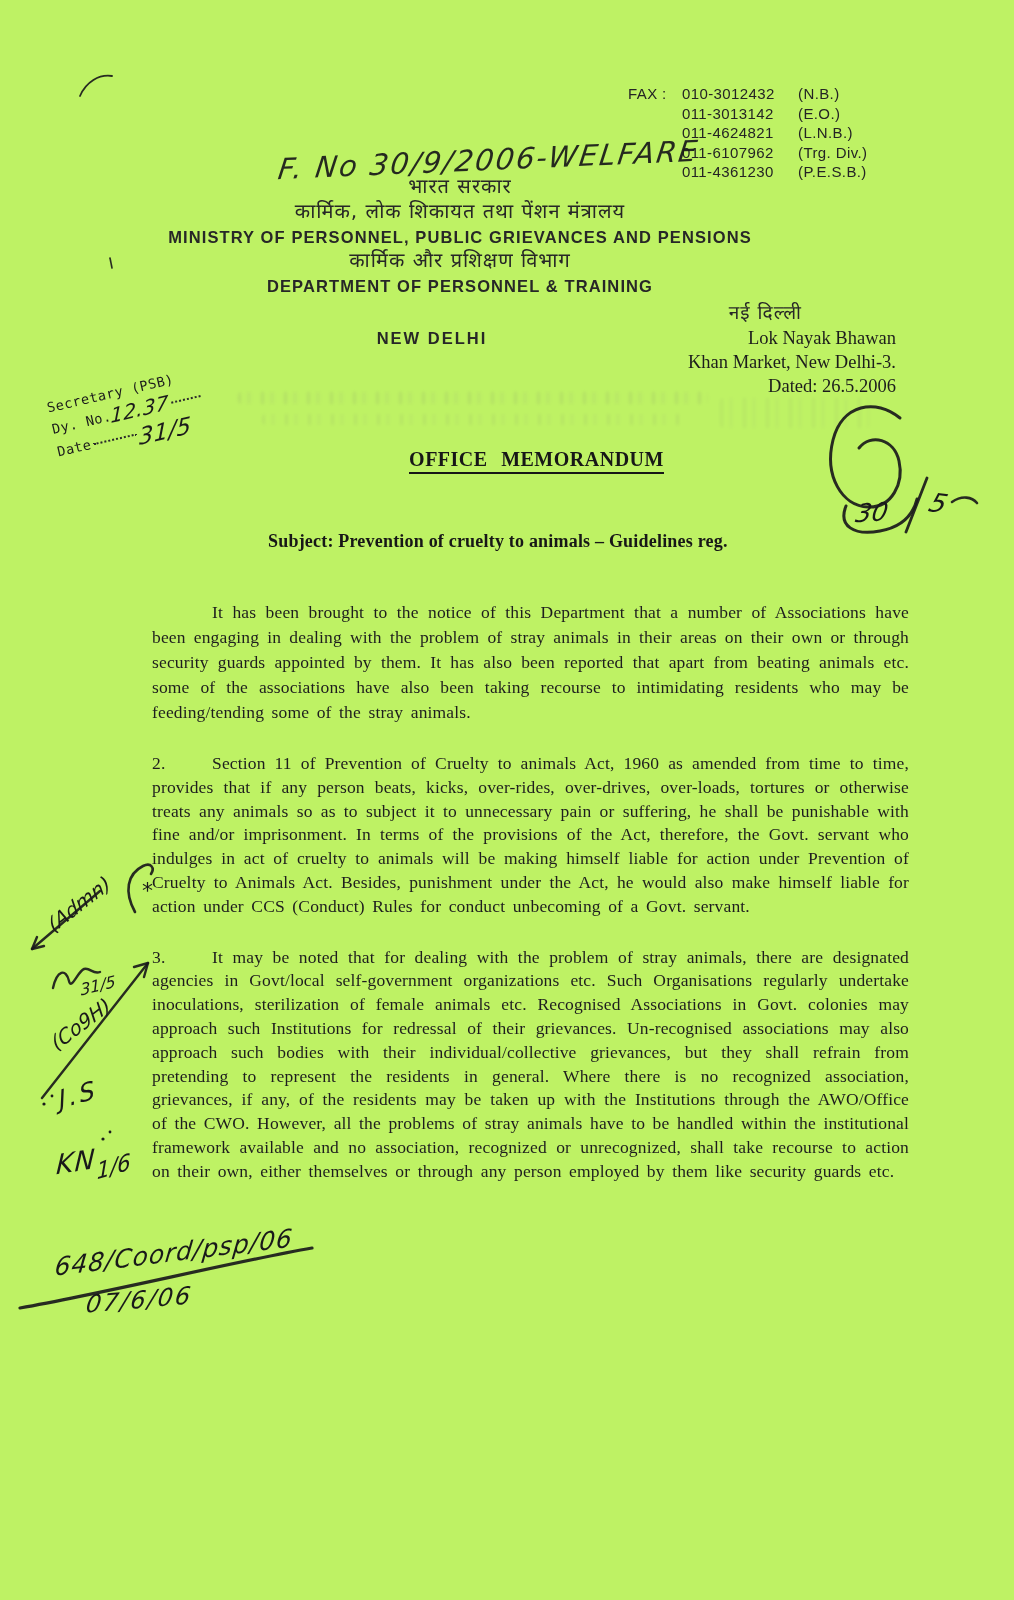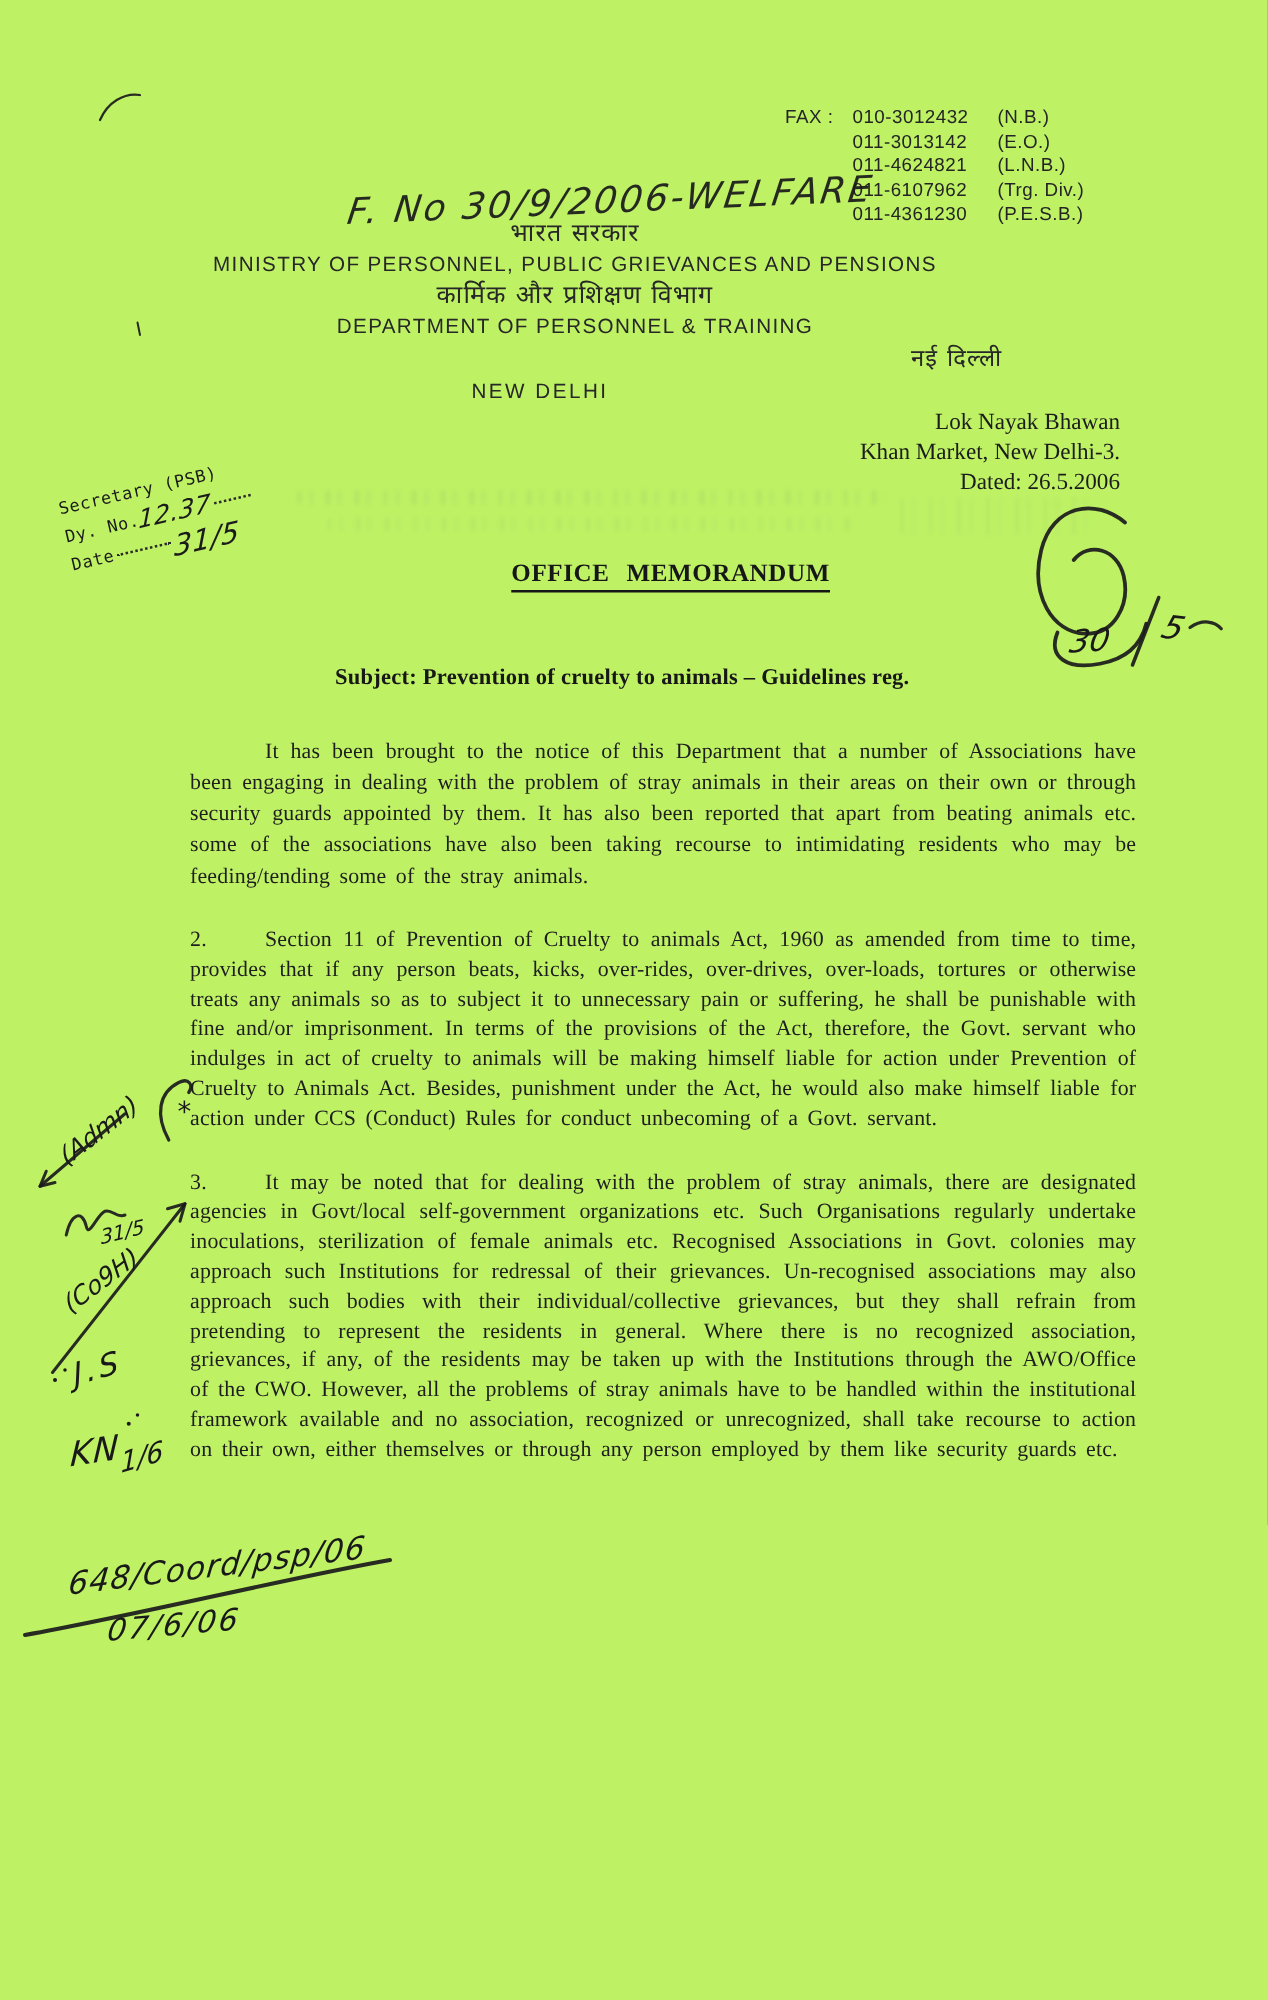--- a/index.html
+++ b/index.html
@@ -21,21 +21,21 @@
   .fax-num{display:inline-block;width:116px;}
   
   .hw{position:absolute;font-family:"DejaVu Sans",sans-serif;font-style:italic;
       color:#19191a;white-space:nowrap;}
   .fno{left:278px;top:143px;font-size:29px;letter-spacing:2px;
        transform:rotate(-2.5deg) skewX(-10deg);opacity:.92;}
   
   .letterhead{position:absolute;left:90px;top:174px;width:740px;text-align:center;color:#272727;}
   .lh-hi{font-family:"DejaVu Sans",sans-serif;font-size:20px;line-height:25px;letter-spacing:1px;}
   .lh-en{font-family:"Liberation Sans",sans-serif;font-size:17px;line-height:22px;letter-spacing:2.2px;margin-top:2px;}
-  .lh-en.small{font-size:16.5px;letter-spacing:1.1px;}
+  .lh-en.small{font-size:16.5px;letter-spacing:1.1px;font-weight:bold;}
   .lh-city{transform:translateX(-28px);}
   
   .addr{position:absolute;left:620px;top:326px;width:276px;text-align:right;
         font-size:18.5px;line-height:24px;color:#1c1c1c;}
   
   .stamp{position:absolute;left:45px;top:398px;width:210px;
          transform:rotate(-13deg);transform-origin:left top;
          font-family:"DejaVu Sans Mono",monospace;font-size:13.5px;line-height:20px;
          color:#1b1b1b;letter-spacing:.5px;}
   .stamp .dots{display:inline-block;width:30px;border-bottom:2px dotted #2a2a2a;
@@ -47,21 +47,21 @@
   .om-title{position:absolute;left:0;top:448px;width:100%;text-align:center;
             font-weight:bold;font-size:20px;letter-spacing:.5px;word-spacing:8px;color:#171717;
             }
   .om-title span{border-bottom:2.4px solid #171717;padding-bottom:2px;margin-left:47px;}
   .subject{position:absolute;left:268px;top:531px;font-weight:bold;font-size:18px;color:#171717;
            letter-spacing:.2px;}
   
   .body{position:absolute;left:152px;top:588px;width:757px;text-align:justify;
         font-size:17.5px;color:#1e1e1e;word-spacing:3px;letter-spacing:.15px;}
   .para{margin:0 0 27px 0;line-height:23.8px;}
-  .para.first{line-height:25px;margin-bottom:27px;}
+  .para.first{line-height:25px;margin-bottom:27px;margin-top:12px;}
   .para .pnum{display:inline-block;width:60px;}
   
   .sig-30{left:856px;top:498px;font-size:25px;transform:rotate(-4deg) skewX(-14deg);}
   .sig-5{left:930px;top:488px;font-size:26px;transform:rotate(6deg) skewX(-12deg);}
   .admn{left:42px;top:892px;font-size:20px;transform:rotate(-38deg) skewX(-8deg);}
   .star{left:142px;top:878px;font-size:22px;font-style:normal;}
   .m-date{left:80px;top:976px;font-size:16px;transform:rotate(-14deg) skewX(-10deg);}
   .coord{left:46px;top:1012px;font-size:20px;transform:rotate(-37deg) skewX(-8deg);}
   .js{left:58px;top:1080px;font-size:25px;transform:rotate(-16deg) skewX(-8deg);letter-spacing:3px;}
   .kn{left:56px;top:1146px;font-size:27px;transform:rotate(-9deg) skewX(-12deg);letter-spacing:1px;}
@@ -113,20 +113,21 @@
       <span class="fax-label"></span>
       <span class="fax-num">011-4361230</span>
       <span>(P.E.S.B.)</span>
     </div>
   </div>
 
   <div class="hw fno">F. No 30/9/2006-WELFARE</div>
 
   <div class="letterhead">
     <div class="lh-hi">भारत सरकार</div>
+    <div class="lh-hi">कार्मिक, लोक शिकायत तथा पेंशन मंत्रालय</div>
     <div class="lh-en small">MINISTRY OF PERSONNEL, PUBLIC GRIEVANCES AND PENSIONS</div>
     <div class="lh-hi">कार्मिक और प्रशिक्षण विभाग</div>
     <div class="lh-en small">DEPARTMENT OF PERSONNEL &amp; TRAINING</div>
     <div class="lh-hi lh-city" style="font-size:19px;margin-top:3px;text-align:right;">नई दिल्ली</div>
     <div class="lh-en small lh-city" style="letter-spacing:2px;">NEW DELHI</div>
   </div>
 
   <div class="addr">
     <div>Lok Nayak Bhawan</div>
     <div>Khan Market, New Delhi-3.</div>

